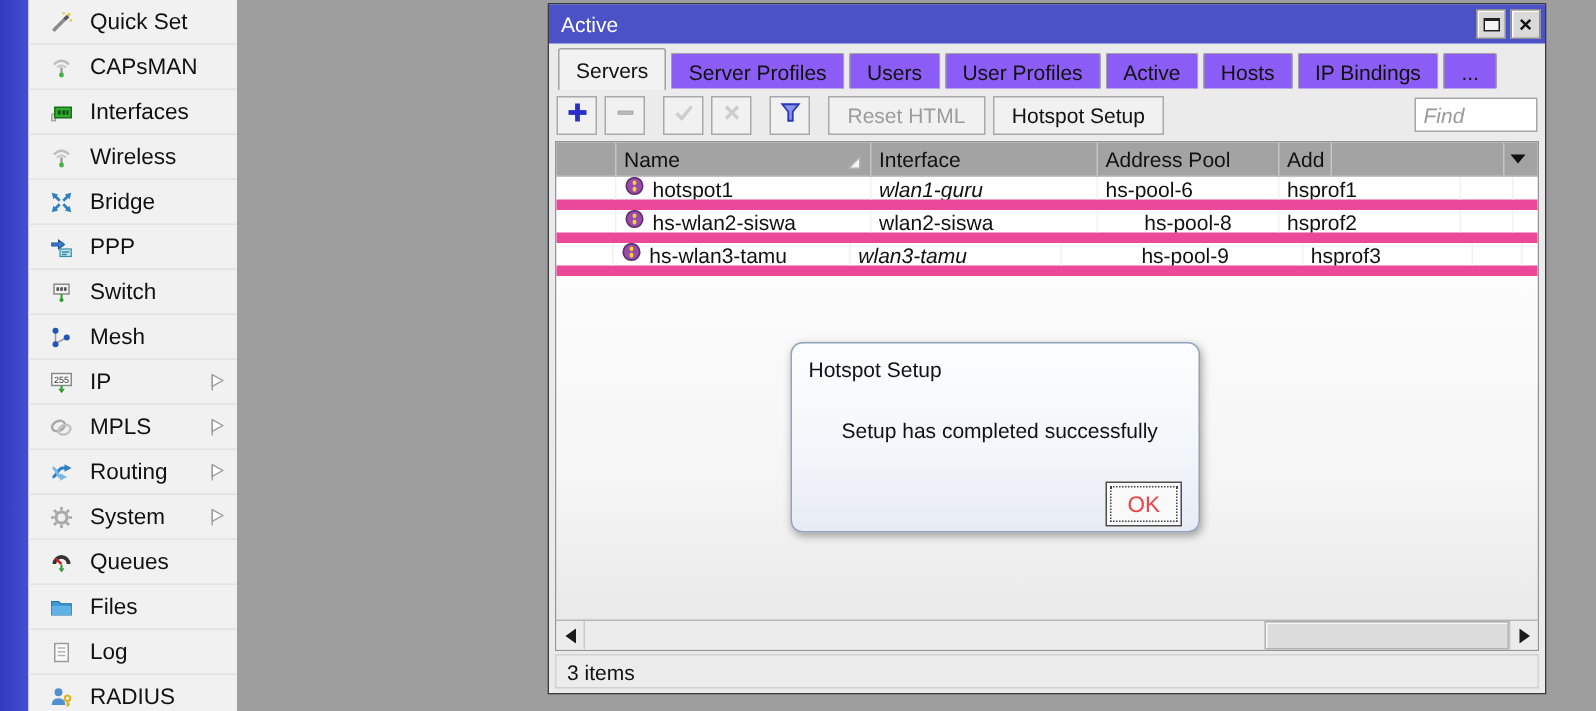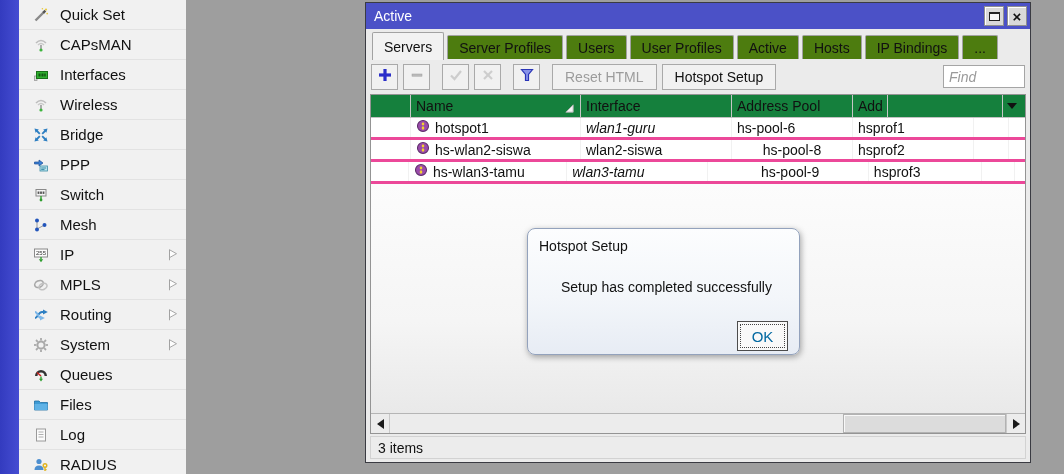--- a/index.html
+++ b/index.html
@@ -4,65 +4,65 @@
 <style>
   * { box-sizing: border-box; margin: 0; padding: 0; }
   html,body { width:1064px; height:474px; overflow:hidden; }
   body {
     position:relative;
     background:#9e9e9e;
     font-family:"Liberation Sans", sans-serif;
     color:#111;
   }
   
-  .sidebar { position:absolute; left:0; top:0; bottom:0; width:186px; display:flex; background:#f1f1f1; }
+  .sidebar { position:absolute; left:0; top:0; bottom:0; width:158px; display:flex; background:#f1f1f1; }
   .blue-strip { width:19px; background:linear-gradient(90deg,#333bbf,#454dd2); }
   .menu { flex:1; display:flex; flex-direction:column; }
   .menu-item { height:30px; flex:none; display:flex; align-items:center; gap:9px;
     padding-left:12px; padding-right:6px; border-bottom:1px solid #e2e2e2; background:#f1f1f1;
     font-size:15px; cursor:default; }
   .menu-item .mi-icon { width:20px; height:16px; flex:none; display:flex; align-items:center; justify-content:center; }
   .menu-item .mi-icon svg { width:16px; height:16px; }
   .menu-item .sub-arrow { margin-left:auto; width:14px; height:14px; }
   .menu-item .sub-arrow svg { width:14px; height:14px; }
   
   .window { position:absolute; left:365px; top:2px; width:666px; height:461px;
     background:#ebebeb; border:1px solid #3a3b42; display:flex; flex-direction:column; font-size:14px; }
   .titlebar { height:26px; flex:none; background:#4b51c7; color:#fff; display:flex; align-items:center; padding:0 3px 0 8px; }
   .titlebar-title { flex:1; font-size:14px; }
   .win-btn { width:20px; height:20px; flex:none; margin-left:3px; background:#d9d9d9;
     border:1px solid #8f8f8f; box-shadow:inset 1px 1px 0 #fff; display:flex; align-items:center; justify-content:center; color:#111; }
   .max-glyph { width:11px; height:9px; border:1px solid #222; border-top:2px solid #222; background:#f5f5f5; }
   .close-glyph { font-size:15px; font-weight:bold; line-height:1; }
   
   .tabbar { height:30px; flex:none; display:flex; align-items:flex-end; padding-left:6px; gap:3px; }
-  .tab { height:24px; padding:0 11px; background:#4d7c0f; border:1px solid #a2a2a2; border-bottom:none;
+  .tab { height:24px; padding:0 11px; background:#8b5cf6; border:1px solid #a2a2a2; border-bottom:none;
     border-radius:2px 2px 0 0; display:flex; align-items:center; font-size:14px; cursor:default; white-space:nowrap; }
   .tab.active { background:#f2f2f2; height:28px; margin-bottom:-1px; position:relative; z-index:2; }
   
   .toolbar { height:35px; flex:none; display:flex; align-items:center; padding:0 5px; }
   .tbtn { height:26px; min-width:27px; background:#f1f1f1; border:1px solid #a9a9a9;
     display:flex; align-items:center; justify-content:center; margin-right:5px; }
   .tbtn svg { width:16px; height:16px; }
   .tbtn.text { padding:0 12px; font-size:14px; white-space:nowrap; }
   .tbtn.disabled { color:#9c9c9c; }
   .gap-s { margin-left:7px; }
   .find-input { margin-left:auto; width:82px; height:23px; border:1px solid #a5a5a5; background:#fff;
     font-family:"Liberation Sans", sans-serif; font-style:italic; font-size:14px; color:#1d4ed8; padding:0 5px; }
   .find-input::placeholder { color:#9a9a9a; font-style:italic; }
   
   .list-region { flex:1; margin:0 4px; border:1px solid #949494; background:#fff;
     display:flex; flex-direction:column; min-height:0; }
-  .hrow { height:23px; flex:none; display:flex; background:#15803d; border-bottom:1px solid #c2c2c2; }
+  .hrow { height:23px; flex:none; display:flex; background:#a3a3a3; border-bottom:1px solid #c2c2c2; }
   .hcell { border-right:1px solid #c6c6c6; display:flex; align-items:center; padding:0 5px; font-size:14px; white-space:nowrap; overflow:hidden; }
   .hcell .sort-ic { margin-left:auto; width:11px; height:11px; }
   .hcell-last { flex:1; border-right:none; display:flex; align-items:center; justify-content:flex-end; }
   .col-select { width:18px; height:100%; border-left:1px solid #c6c6c6; display:flex; align-items:center; justify-content:center; }
   .tri-down { width:0; height:0; border-left:5px solid transparent; border-right:5px solid transparent; border-top:6px solid #111; }
-  .trow { height:22px; flex:none; display:flex; background:#fff; border-bottom:3px solid #ec4899; font-size:14px; }
+  .trow { height:22px; flex:none; display:flex; background:#fff; border-bottom:7px solid #ec4899; font-size:14px; }
   .tcell { border-right:1px solid #f1f1f1; display:flex; align-items:center; padding:0 5px; gap:5px; white-space:nowrap; overflow:hidden; }
   .tcell svg { width:14px; height:14px; flex:none; }
   .tcell.italic { font-style:italic; }
   .tcell-last { flex:1; border-right:none; }
   .filler { flex:1; background:linear-gradient(180deg,#fcfcfc 0%,#f5f5f5 60%,#e9e9e9 100%); }
   
   .hscroll { height:20px; flex:none; border-top:1px solid #b5b5b5; background:#ececec; display:flex; }
   .sb-arrow { width:18px; flex:none; display:flex; align-items:center; justify-content:center; background:#ececec; }
   .arr-left { width:0; height:0; border-top:5px solid transparent; border-bottom:5px solid transparent; border-right:7px solid #1a1a1a; }
   .arr-right { width:0; height:0; border-top:5px solid transparent; border-bottom:5px solid transparent; border-left:7px solid #1a1a1a; }
@@ -74,21 +74,21 @@
     display:flex; align-items:center; padding-left:7px; font-size:14px; }
   
   .dialog { position:absolute; left:161px; top:225px; width:273px; height:127px; z-index:20;
     background:linear-gradient(180deg,#fcfdfe 0%,#f3f6fa 55%,#e7ecf4 100%);
     border:1px solid #93a2bc; border-radius:8px; box-shadow:1px 2px 6px rgba(0,0,0,0.35);
     display:flex; flex-direction:column; font-size:14px; }
   .dialog-title { padding:9px 0 0 11px; }
   .dialog-msg { padding:25px 0 0 33px; }
   .dialog-footer { margin-top:auto; display:flex; justify-content:flex-end; padding:0 11px 10px 0; }
   .ok-btn { width:51px; height:30px; background:#f9f9f9; border:1px solid #4c4c4c;
-    outline:1px dotted #444; outline-offset:-4px; font-family:"Liberation Sans", sans-serif; font-size:15px; color:#0369a1;margin-top:26px; }
+    outline:1px dotted #444; outline-offset:-4px; font-family:"Liberation Sans", sans-serif; font-size:15px; color:#ef4444;margin-top:26px; }
 </style>
 </head>
 <body>
 
 <div class="sidebar">
   <div class="blue-strip"></div>
   <div class="menu">
       <div class="menu-item">
         <span class="mi-icon">
           <svg viewBox="0 0 16 16">

